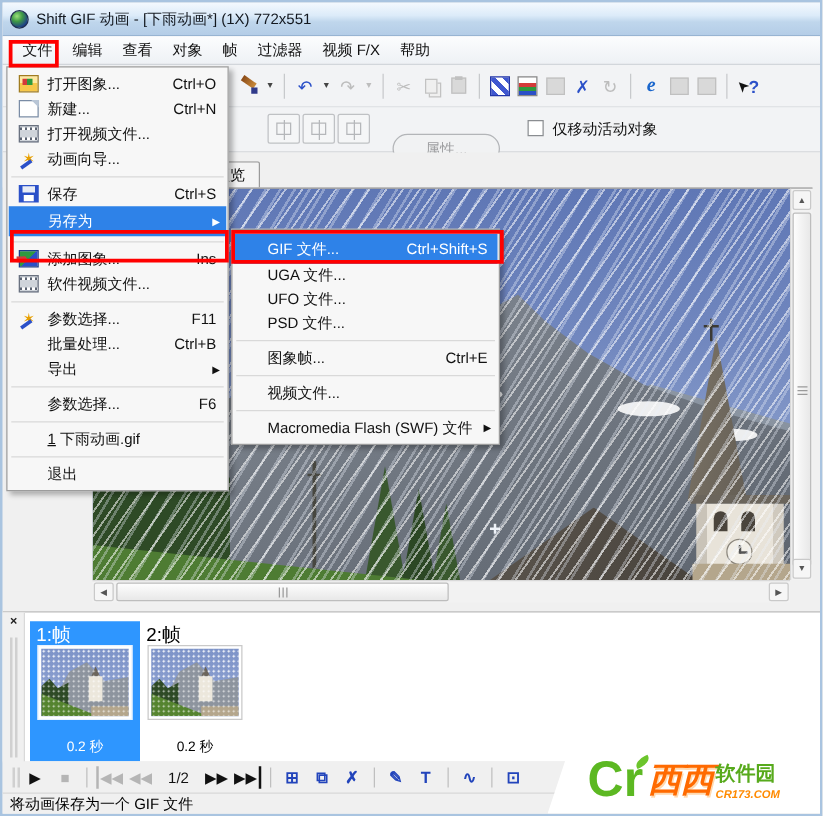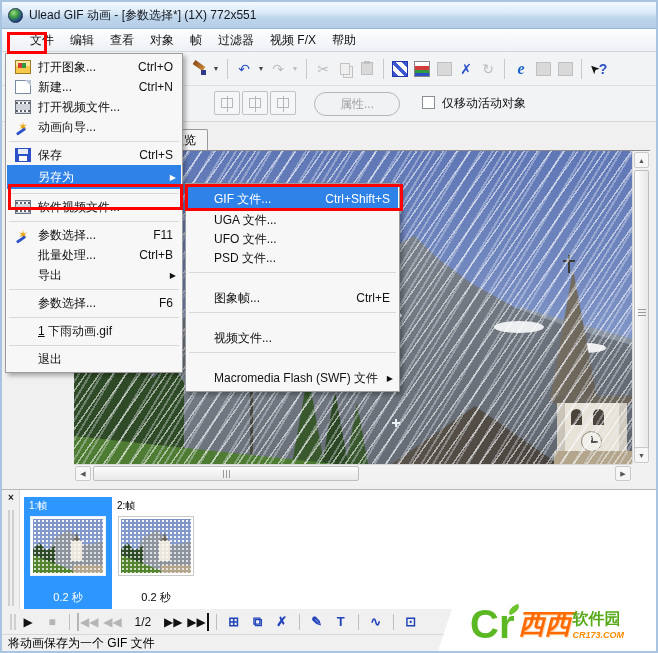--- a/index.html
+++ b/index.html
@@ -13,21 +13,21 @@
     background:linear-gradient(180deg,#f4f9fe 0%,#dcebf9 40%,#bfd6ec 60%,#b4cde7 100%);
     display:flex; align-items:center; padding:0 6px; border-bottom:1px solid #98b4d2; }
   .appicon { width:15px; height:15px; border-radius:50%;
     background:radial-gradient(circle at 35% 30%,#9be07a 0%,#3f9a45 35%,#1c3e8a 75%,#0a1c45 100%);
     border:1px solid #203050; margin-right:6px; }
   .title-text { color:#13181f; }
 
   
   .menubar { position:absolute; left:0; top:27px; width:654px; height:23px;
     background:linear-gradient(180deg,#fcfdfe,#eef1f5); border-bottom:1px solid #d2d6db;
-    display:flex; align-items:center; padding-left:20px; }
+    display:flex; align-items:center; padding-left:8px; }
   .menubar .m-item { padding:3px 8px; color:#111; }
 
   
   .toolbar1 { position:absolute; left:0; top:50px; width:654px; height:34px;
     background:#f2f3f5; border-bottom:1px solid #dcdee1; display:flex; align-items:center; padding-left:186px; }
   .toolbar2 { position:absolute; left:0; top:84px; width:654px; height:36px;
     background:#f2f3f5; border-bottom:1px solid #d4d6d9; }
   .tico { width:20px; height:20px; display:flex; align-items:center; justify-content:center;
     font-size:14px; margin:0 1px; }
   .tsep { width:1px; height:20px; background:#c7c9cc; margin:0 5px; }
@@ -50,21 +50,21 @@
   .ic-paste::before { content:""; position:absolute; left:2px; top:-2px; width:6px; height:3px; background:#c0c0c0; }
   .ie-e { font-family:"Liberation Serif", serif; font-style:italic; font-weight:bold;
     font-size:16px; color:#1a66cc; }
   .helparrow { font-size:12px; color:#111; transform:rotate(-135deg); display:inline-block; }
   .helpq { color:#2b50c8; font-weight:bold; font-size:14px; }
 
   .align-btn { position:absolute; width:26px; height:24px; border:1px solid #bfc1c4;
     background:#f5f6f7; border-radius:2px; display:flex; align-items:center; justify-content:center; }
   .align-glyph { width:12px; height:10px; border:1px solid #b5b7ba; position:relative; }
   .align-glyph::before { content:""; position:absolute; left:50%; top:-3px; width:1px; height:16px; background:#b5b7ba; }
-  .props-btn { position:absolute; left:312px; top:6px; width:86px; height:24px;
+  .props-btn { position:absolute; left:312px; top:21px; width:86px; height:24px;
     border:1px solid #b3b5b8; border-radius:12px; background:#f1f2f3; color:#9e9fa1;
     display:flex; align-items:center; justify-content:center; }
   .chkbox { position:absolute; left:420px; top:10px; width:13px; height:13px;
     border:1px solid #8a8d91; background:#fff; }
   .chk-label { position:absolute; left:440px; top:9px; color:#111; }
 
   
   .tabrow { position:absolute; left:0; top:120px; width:654px; height:28px; background:#f0f0f0; }
   .tab { position:absolute; left:158px; top:7px; width:48px; height:21px;
     background:#f4f4f4; border:1px solid #9a9a9a; border-bottom:none; border-radius:2px 2px 0 0;
@@ -132,21 +132,21 @@
   
   .frames-panel { position:absolute; left:0; top:487px; width:654px; height:120px;
     background:#ffffff; border-top:1px solid #b9b9b9; }
   .fp-gutter { position:absolute; left:0; top:0; width:18px; height:120px; background:#f0f0f0; border-right:1px solid #d9d9d9; }
   .fp-close { position:absolute; left:3px; top:3px; width:12px; height:12px; font-size:10px; line-height:10px;
     color:#222; font-weight:bold; text-align:center; }
   .fp-grip { position:absolute; left:6px; top:20px; width:6px; height:96px;
     border-left:2px solid #d0d0d0; border-right:2px solid #d0d0d0; }
   .frame { position:absolute; top:7px; width:88px; height:112px; }
   .frame.sel { background:#2e96ff; color:#fff; }
-  .frame .flabel { position:absolute; left:5px; top:2px; font-size:10px; }
+  .frame .flabel { position:absolute; left:5px; top:2px; font-size:15px; }
   .frame .fdelay { position:absolute; left:0; bottom:4px; width:100%; text-align:center; font-size:11px; }
   .thumbwrap { position:absolute; left:6px; top:19px; width:76px; height:60px; background:#fff;
     border:1px solid #c9c9c9; padding:2px; }
   .frame.sel .thumbwrap { border:1px solid #e8f2ff; }
   .thumb { position:relative; width:70px; height:54px; overflow:hidden;
     background:linear-gradient(180deg,#7d93c8,#93a6d4); }
   .t-speck { position:absolute; inset:0;
     background-image:radial-gradient(rgba(255,255,255,.75) 0.7px, transparent 0.9px); background-size:4px 4px; }
   .t-mtn { position:absolute; inset:0; clip-path:polygon(8% 92%,32% 34%,52% 20%,72% 48%,100% 42%,100% 100%,0 100%);
     background:#8d949e; }
@@ -194,21 +194,21 @@
     box-shadow:3px 3px 4px rgba(0,0,0,.28); z-index:30; padding:3px 1px; }
   .file-menu { left:3px; top:51px; width:178px; }
   .submenu { left:183px; top:181px; width:215px; }
   .mi { height:20px; display:flex; align-items:center; padding:0 8px; color:#111; position:relative; }
   .mi .lbl { white-space:nowrap; }
   .mi .sc { margin-left:auto; padding-left:14px; }
   .mi .arr { position:absolute; right:5px; font-size:8px; }
   .mi.sel { background:#2e82e8; color:#fff; height:24px; }
   .submenu .mi { padding-left:27px; height:19px; }
   .submenu .mi.first { height:24px;justify-content:space-between; }
-  .submenu .mi.h20 { height:20px;margin-top:12px; }
+  .submenu .mi.h20 { height:20px; }
   .msep { height:8px; display:flex; align-items:center; padding:0 2px; }
   .msep::after { content:""; flex:1; height:1px; background:#d9d9d9; }
   .mico { width:16px; height:14px; flex:0 0 16px; margin-right:7px; position:relative; }
   .mico.empty { background:none; }
   .recent .lbl::first-letter { text-decoration:underline; }
   .ic-new { background:#fff; border:1px solid #7a8ca5; }
   .ic-new::before { content:""; position:absolute; right:-1px; top:-1px; border:3px solid #b9c6d6;
     border-left-color:transparent; border-bottom-color:transparent; }
   .ic-open { background:linear-gradient(180deg,#ffe9a0 45%,#f7c84a 45%); border:1px solid #a07c20; }
   .ic-open::after { content:""; position:absolute; left:2px; top:2px; width:8px; height:5px;
@@ -233,21 +233,21 @@
   .rb-saveas { left:6px; top:182px; width:175px; height:26px; }
   .rb-gif { left:183px; top:182px; width:218px; height:27px; }
 </style>
 </head>
 <body>
 
 <div class="window">
 
   <div class="titlebar">
     <div class="appicon"></div>
-    <span class="title-text">Ulead GIF 动画 - [参数选择*] (1X) 772x551</span>
+    <span class="title-text">Shift GIF 动画 - [下雨动画*] (1X) 772x551</span>
   </div>
 
   <div class="menubar">
     <span class="m-item">文件</span>
     <span class="m-item">编辑</span>
     <span class="m-item">查看</span>
     <span class="m-item">对象</span>
     <span class="m-item">帧</span>
     <span class="m-item">过滤器</span>
     <span class="m-item">视频 F/X</span>
@@ -462,20 +462,25 @@
       <span class="lbl">保存</span>
       <span class="sc">Ctrl+S</span>
     </div>
     <div class="mi sel">
       <span class="mico empty"></span>
       <span class="lbl">另存为</span>
       <span class="arr">▶</span>
     </div>
     <div class="msep"></div>
     <div class="mi">
+      <span class="mico ic-add"></span>
+      <span class="lbl">添加图象...</span>
+      <span class="sc">Ins</span>
+    </div>
+    <div class="mi">
       <span class="mico ic-film"></span>
       <span class="lbl">软件视频文件...</span>
     </div>
     <div class="msep"></div>
     <div class="mi">
       <span class="mico ic-wiz">✶</span>
       <span class="lbl">参数选择...</span>
       <span class="sc">F11</span>
     </div>
     <div class="mi">

